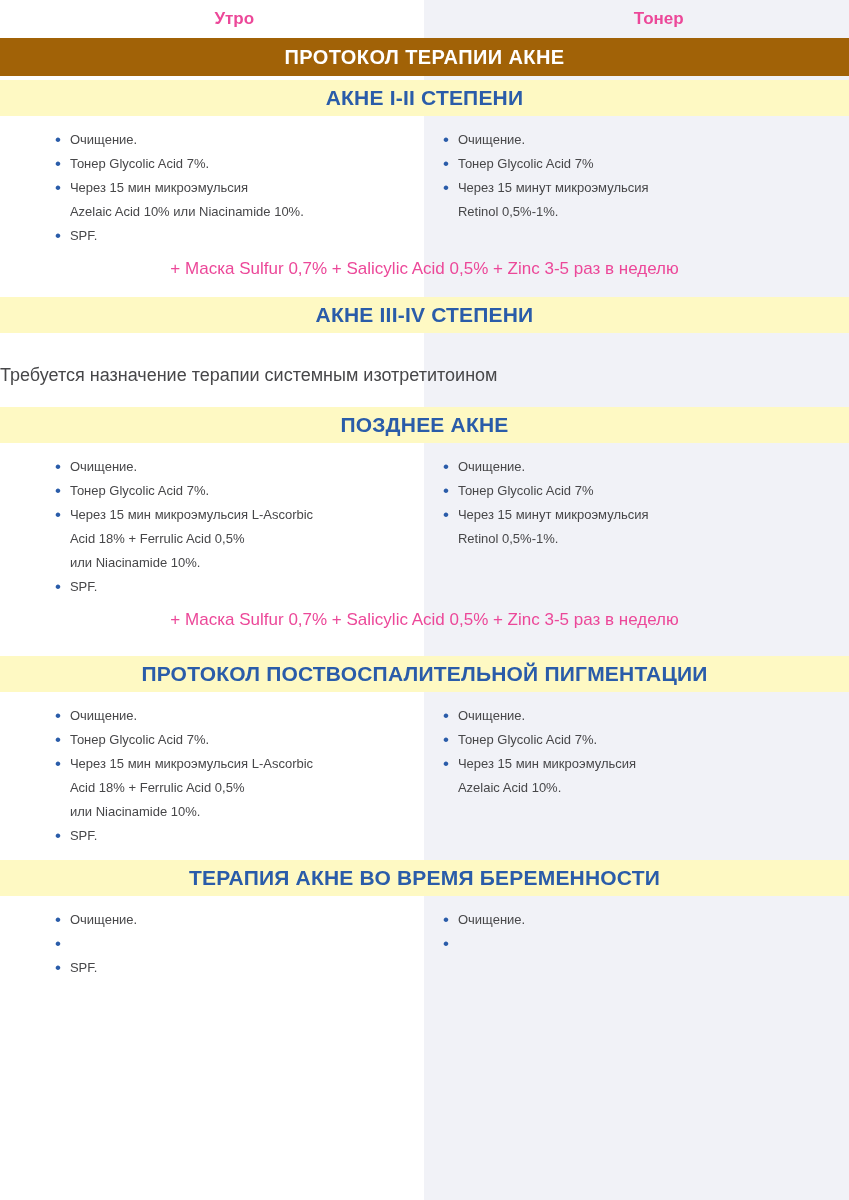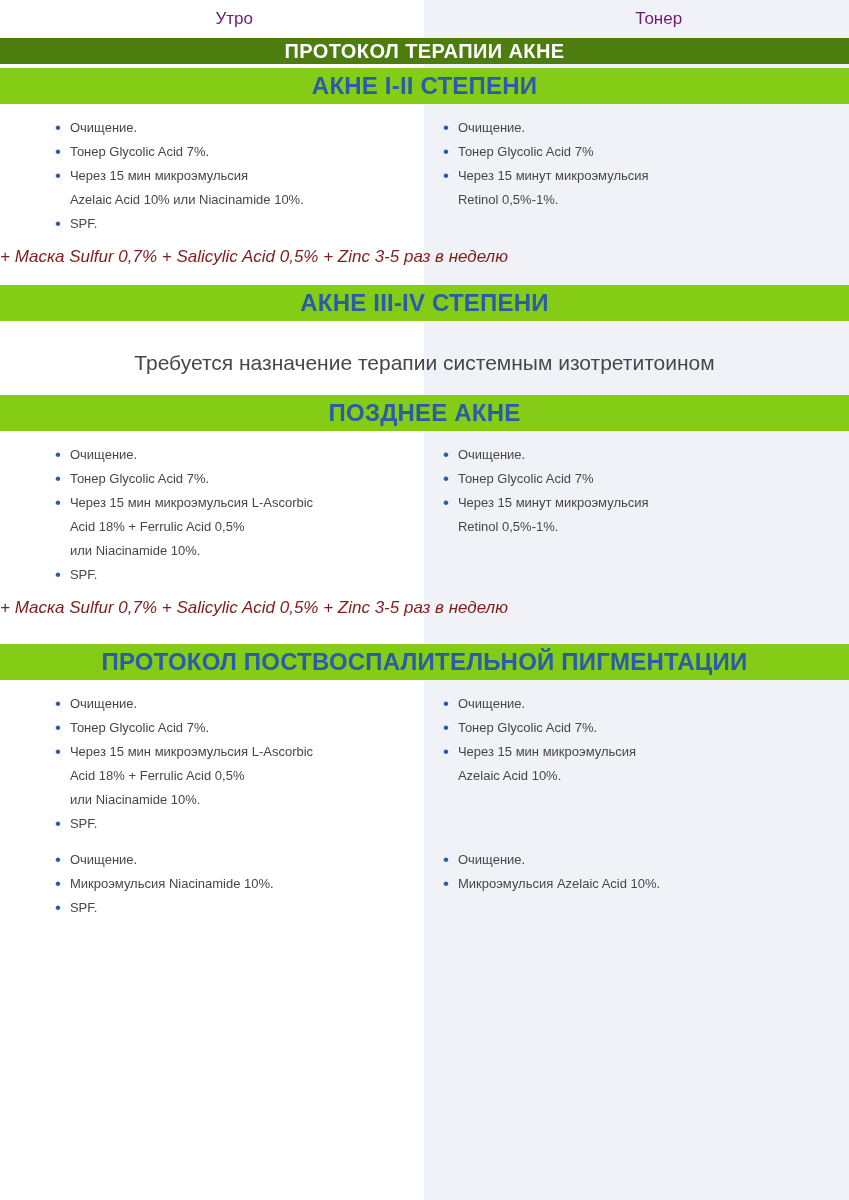--- a/index.html
+++ b/index.html
@@ -12,55 +12,55 @@
   }
   .evening-bg {
     position:absolute; left:424px; top:0; width:425px; height:1200px;
     background:#f1f2f7;
   }
   .content { position:relative; z-index:1; }
 
   .col-header-row { display:flex; height:38px; }
   .col-header {
     flex:1; display:flex; align-items:center; justify-content:center;
-    color:#701a75; font-weight:normal; font-size:17px;padding-left:44px;
+    color:#ec4899; font-weight:bold; font-size:17px;padding-left:44px;
   }
 
   .banner {
-    height:26px; background:#4d7c0f; color:#ffffff;
+    height:38px; background:#a16207; color:#ffffff;
     font-weight:bold; font-size:20px; letter-spacing:0.4px;
     display:flex; align-items:center; justify-content:center;
     margin-bottom:4px;
   }
 
   .section-title {
-    height:36px; background:#84cc16; color:#2a5ca9;
-    font-weight:bold; font-size:24px; letter-spacing:0.2px;
+    height:36px; background:#fef9c3; color:#2a5ca9;
+    font-weight:bold; font-size:21px; letter-spacing:0.2px;
     display:flex; align-items:center; justify-content:center;
   }
 
   .cols { display:flex; }
   .col { box-sizing:border-box; }
   .col.morning { width:424px; padding-left:55px; padding-right:10px; }
   .col.evening { width:425px; padding-left:19px; padding-right:10px; }
 
   ul.items { list-style:none; margin:12px 0 0 0; padding:0; }
   li.item { display:flex; align-items:flex-start; }
   .bullet { color:#2a5ca9; font-size:17px; line-height:24px; margin-right:9px; }
   .item-text {
     white-space:pre-line; color:#474749; font-size:13px; line-height:24px;
   }
 
   .mask-note {
-    margin-top:9px; text-align:left;
-    color:#7f1d1d; font-size:17px; line-height:24px;font-style:italic;
+    margin-top:9px; text-align:center;
+    color:#ec4899; font-size:17px; line-height:24px;
   }
   .plain-note {
-    margin-top:30px; margin-bottom:12px; text-align:center;
-    color:#474749; font-size:21px; line-height:24px;
+    margin-top:30px; margin-bottom:12px; 
+    color:#474749; font-size:18px; line-height:24px;
   }
 
   .sec-1 .section-title { }
   .sec-2 .section-title { margin-top:16px; }
   .sec-3 .section-title { margin-top:20px; }
   .sec-4 .section-title { margin-top:24px; }
   .sec-5 .section-title { margin-top:12px; }
 </style>
 </head>
 <body>
@@ -213,46 +213,45 @@
                 <span class="bullet">•</span>
                 <span class="item-text">Через 15 мин микроэмульсия
 Azelaic Acid 10%.</span>
               </li>
             </ul>
         </div>
       </div>
     </div>
 
     <div class="section sec-5">
-      <div class="cols">
-        <div class="col morning">
-          <ul class="items">
-              <li class="item">
-                <span class="bullet">•</span>
-                <span class="item-text">Очищение.</span>
-              </li>
-              <li class="item">
-                <span class="bullet">•</span>
-                <span class="item-text">Микроэмульсия Niacinamide 10%.</span>
-              </li>
-              <li class="item">
-                <span class="bullet">•</span>
-                <span class="item-text">SPF.</span>
-              </li>
-            </ul>
-        </div>
-        <div class="col evening">
-          <ul class="items">
-              <li class="item">
-                <span class="bullet">•</span>
-                <span class="item-text">Очищение.</span>
-              </li>
-              <li class="item">
-                <span class="bullet">•</span>
-                <span class="item-text">Микроэмульсия Azelaic Acid 10%.</span>
+      <div class="section-title">ТЕРАПИЯ АКНЕ ВО ВРЕМЯ БЕРЕМЕННОСТИ</div>
+      <div class="cols">
+        <div class="col morning">
+          <ul class="items">
+              <li class="item">
+                <span class="bullet">•</span>
+                <span class="item-text">Очищение.</span>
+              </li>
+              <li class="item">
+                <span class="bullet">•</span>
+              </li>
+              <li class="item">
+                <span class="bullet">•</span>
+                <span class="item-text">SPF.</span>
+              </li>
+            </ul>
+        </div>
+        <div class="col evening">
+          <ul class="items">
+              <li class="item">
+                <span class="bullet">•</span>
+                <span class="item-text">Очищение.</span>
+              </li>
+              <li class="item">
+                <span class="bullet">•</span>
               </li>
             </ul>
         </div>
       </div>
     </div>
 
   </div>
 </div>
 
 </body></html>

